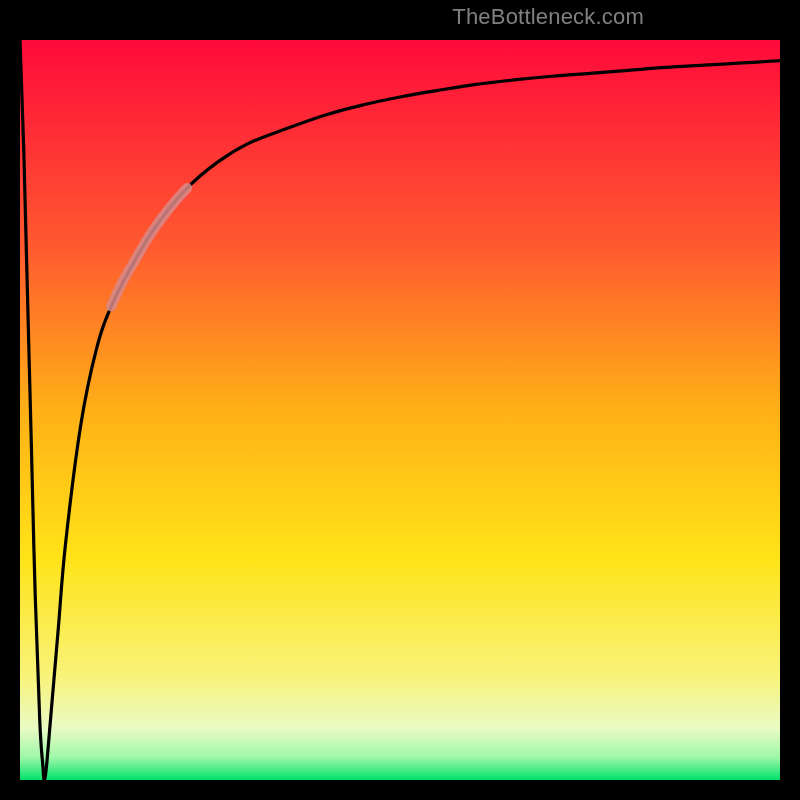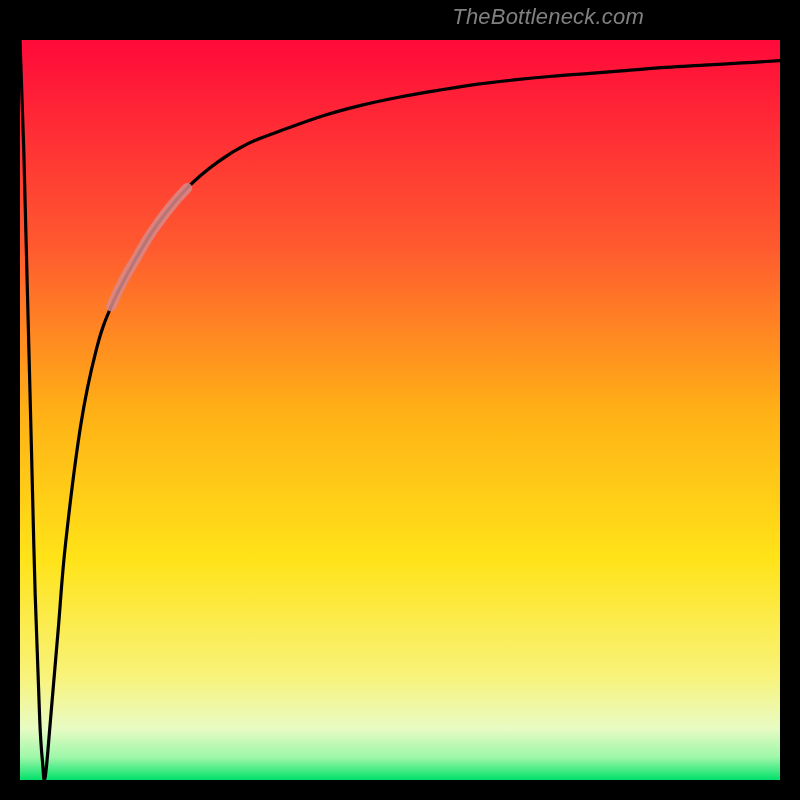--- a/index.html
+++ b/index.html
@@ -8,21 +8,20 @@
     width: 800px;
     height: 800px;
     overflow: hidden;
     background: #000;
     font-family: Arial, Helvetica, sans-serif;
   }
   .chart-wrap {
     position: relative;
     width: 652px;
     height: 800px;
-    font-style: italic;
   }
   svg {
     display: block;
   }
   .attribution {
     position: absolute;
     top: 4px;
     right: 8px;
     color: #808080;
     font-size: 22px;

